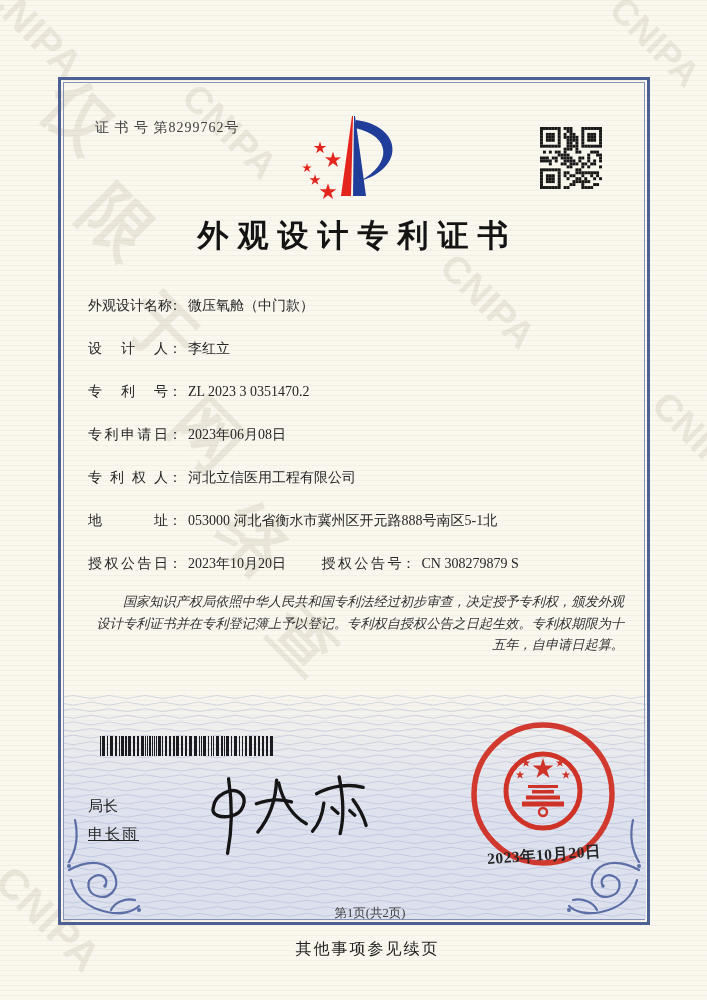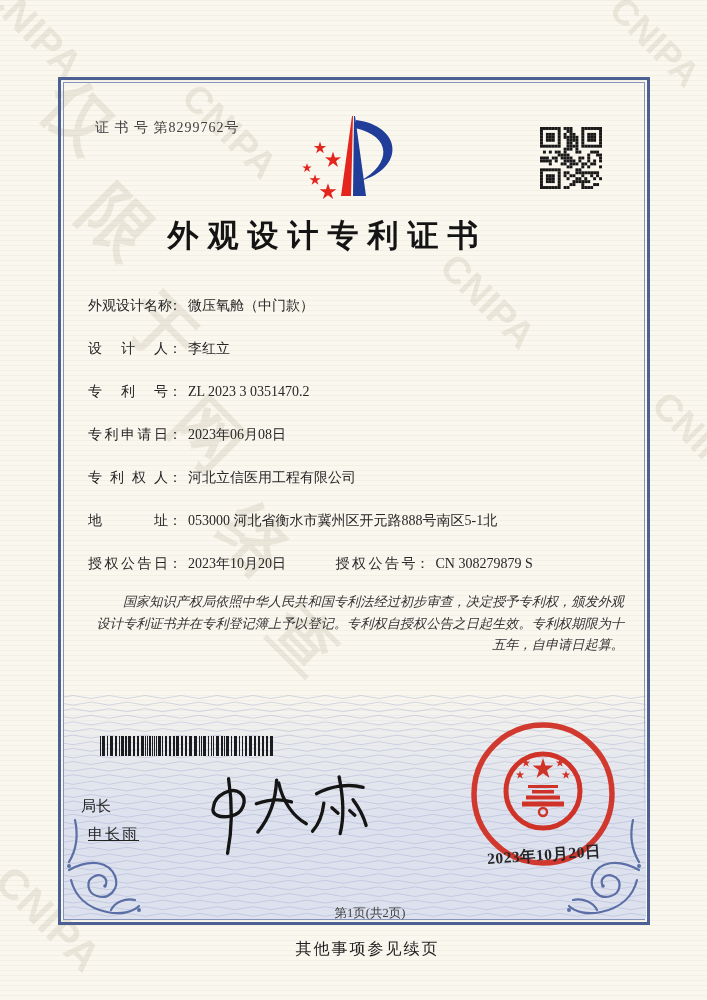--- a/index.html
+++ b/index.html
@@ -19,35 +19,35 @@
   
   #band{left:3px;top:611px;width:582px;height:228px;overflow:hidden;
        background:linear-gradient(180deg,rgba(221,225,238,0) 0,rgba(221,225,238,.55) 55px,#dde1ee 130px);}
   #band svg{display:block;}
   .content{z-index:5;}
   
   #cert-no{left:95px;top:119px;font-size:14px;color:#404040;letter-spacing:1px;}
   #logo{left:292px;top:110px;}
   #qr{left:540px;top:127px;width:62px;height:62px;}
   
-  #title{left:40px;top:215px;width:495px;text-align:center;font-size:31px;font-weight:bold;
+  #title{left:70px;top:215px;width:495px;text-align:center;font-size:31px;font-weight:bold;
        color:#141414;letter-spacing:9px;padding-left:40px;}
   
   #fields{left:88px;top:297px;width:545px;}
   .frow{position:absolute;left:0;width:545px;font-size:14px;color:#262626;white-space:nowrap;}
   .fl{display:inline-block;width:80px;text-align:justify;text-align-last:justify;text-justify:inter-character;vertical-align:top;}
   .colon{display:inline-block;margin-right:6px;}
-  .pair2{display:inline-block;margin-left:46px;}
+  .pair2{display:inline-block;margin-left:32px;}
   
   #paras{left:88px;top:591px;width:536px;font-size:13.2px;line-height:21.5px;color:#333;font-style:italic;text-align:right;}
   #paras p{margin:0 0 5px 0;text-indent:2em;}
   
   #barcode{left:100px;top:736px;width:178px;height:20px;}
   
-  #director-title{left:81px;top:797px;font-size:15px;color:#222;font-family:"Liberation Sans","DejaVu Sans",sans-serif;}
+  #director-title{left:88px;top:797px;font-size:15px;color:#222;font-family:"Liberation Sans","DejaVu Sans",sans-serif;}
   #director-name{left:88px;top:825px;font-size:15px;color:#222;font-family:"Liberation Sans","DejaVu Sans",sans-serif;letter-spacing:2px;text-decoration:underline;}
   #signature{left:192px;top:766px;transform:rotate(-3deg);}
   
   #seal{left:455px;top:708px;width:176px;height:176px;z-index:6;}
   #seal-date{left:462px;top:845px;width:164px;text-align:center;font-size:15.5px;color:#262626;
        transform:rotate(-4deg);letter-spacing:.5px;z-index:7;font-weight:bold;}
   
   #page-info{left:58px;top:905px;width:592px;text-align:center;font-size:12.5px;color:#3c3c3c;z-index:6;padding-left:16px;}
   #cont-note{left:14px;top:939px;width:707px;text-align:center;font-size:16px;color:#1e1e1e;letter-spacing:2px;z-index:6;}
   .flourish{bottom:4px;z-index:4;}

